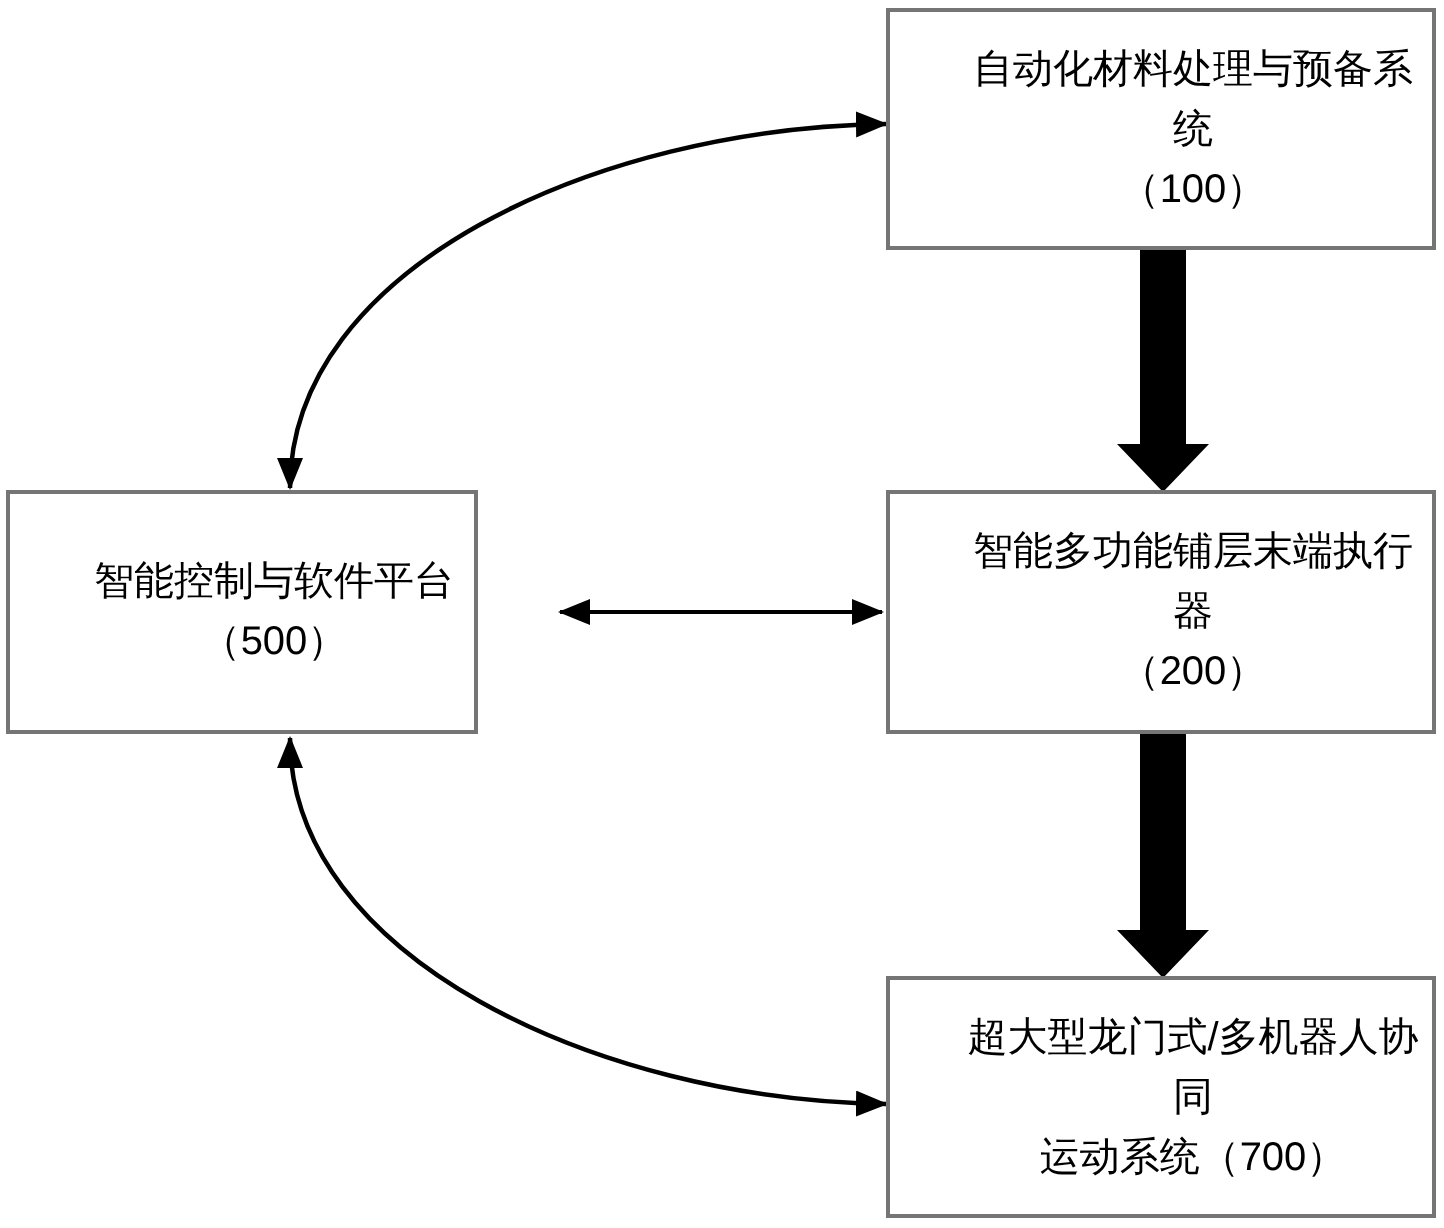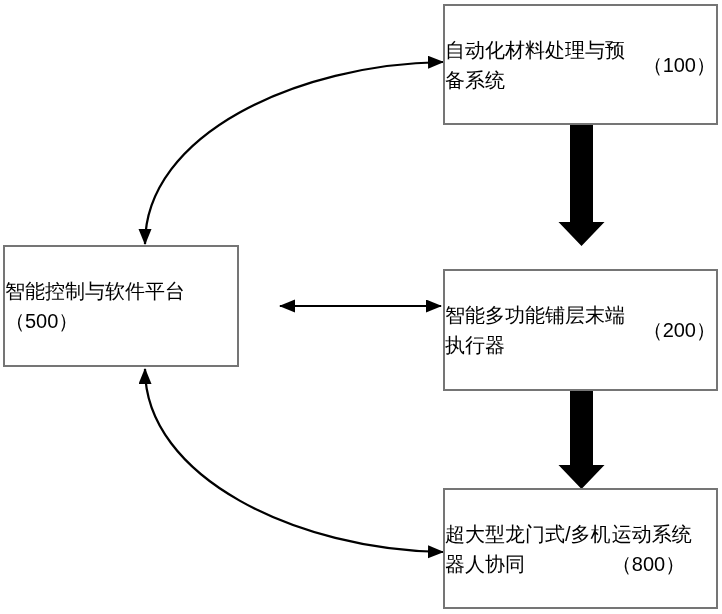--- a/index.html
+++ b/index.html
@@ -33,29 +33,31 @@
   .block-arrow {
     fill: var(--arrow, #000000);
     stroke: none;
   }
   .node {
     position: absolute;
     box-sizing: border-box;
     border: 2px solid var(--node-border, #757575);
     background: var(--node-fill, #ffffff);
     display: flex;
-    flex-direction: row;
+    flex-direction: column;
     justify-content: center;
     align-items: center;
+    text-align: center;
     font-size: 20px;
     line-height: 30px;
     color: var(--text, #000000);
+    padding-left: 32px;
   }
   #node-materials   { left: 443px; top: 4px;   width: 275px; height: 121px; }
-  #node-end-effector{ left: 443px; top: 245px; width: 275px; height: 122px; margin-top: 24px; }
+  #node-end-effector{ left: 443px; top: 245px; width: 275px; height: 122px; }
   #node-motion      { left: 443px; top: 488px; width: 275px; height: 121px; }
   #node-control     { left: 3px;   top: 245px; width: 236px; height: 122px; }
 </style>
 </head>
 <body>
 
 <div class="canvas">
 
   <svg class="connectors" viewBox="0 0 722 614" xmlns="http://www.w3.org/2000/svg">
     <defs>
@@ -83,20 +85,20 @@
     <div>（100）</div>
   </div>
 
   <div class="node" id="node-end-effector">
     <div>智能多功能铺层末端执行器</div>
     <div>（200）</div>
   </div>
 
   <div class="node" id="node-motion">
     <div>超大型龙门式/多机器人协同</div>
-    <div>运动系统（800）</div>
+    <div>运动系统（700）</div>
   </div>
 
   <div class="node" id="node-control">
     <div>智能控制与软件平台（500）</div>
   </div>
 
 </div>
 
 </body></html>

